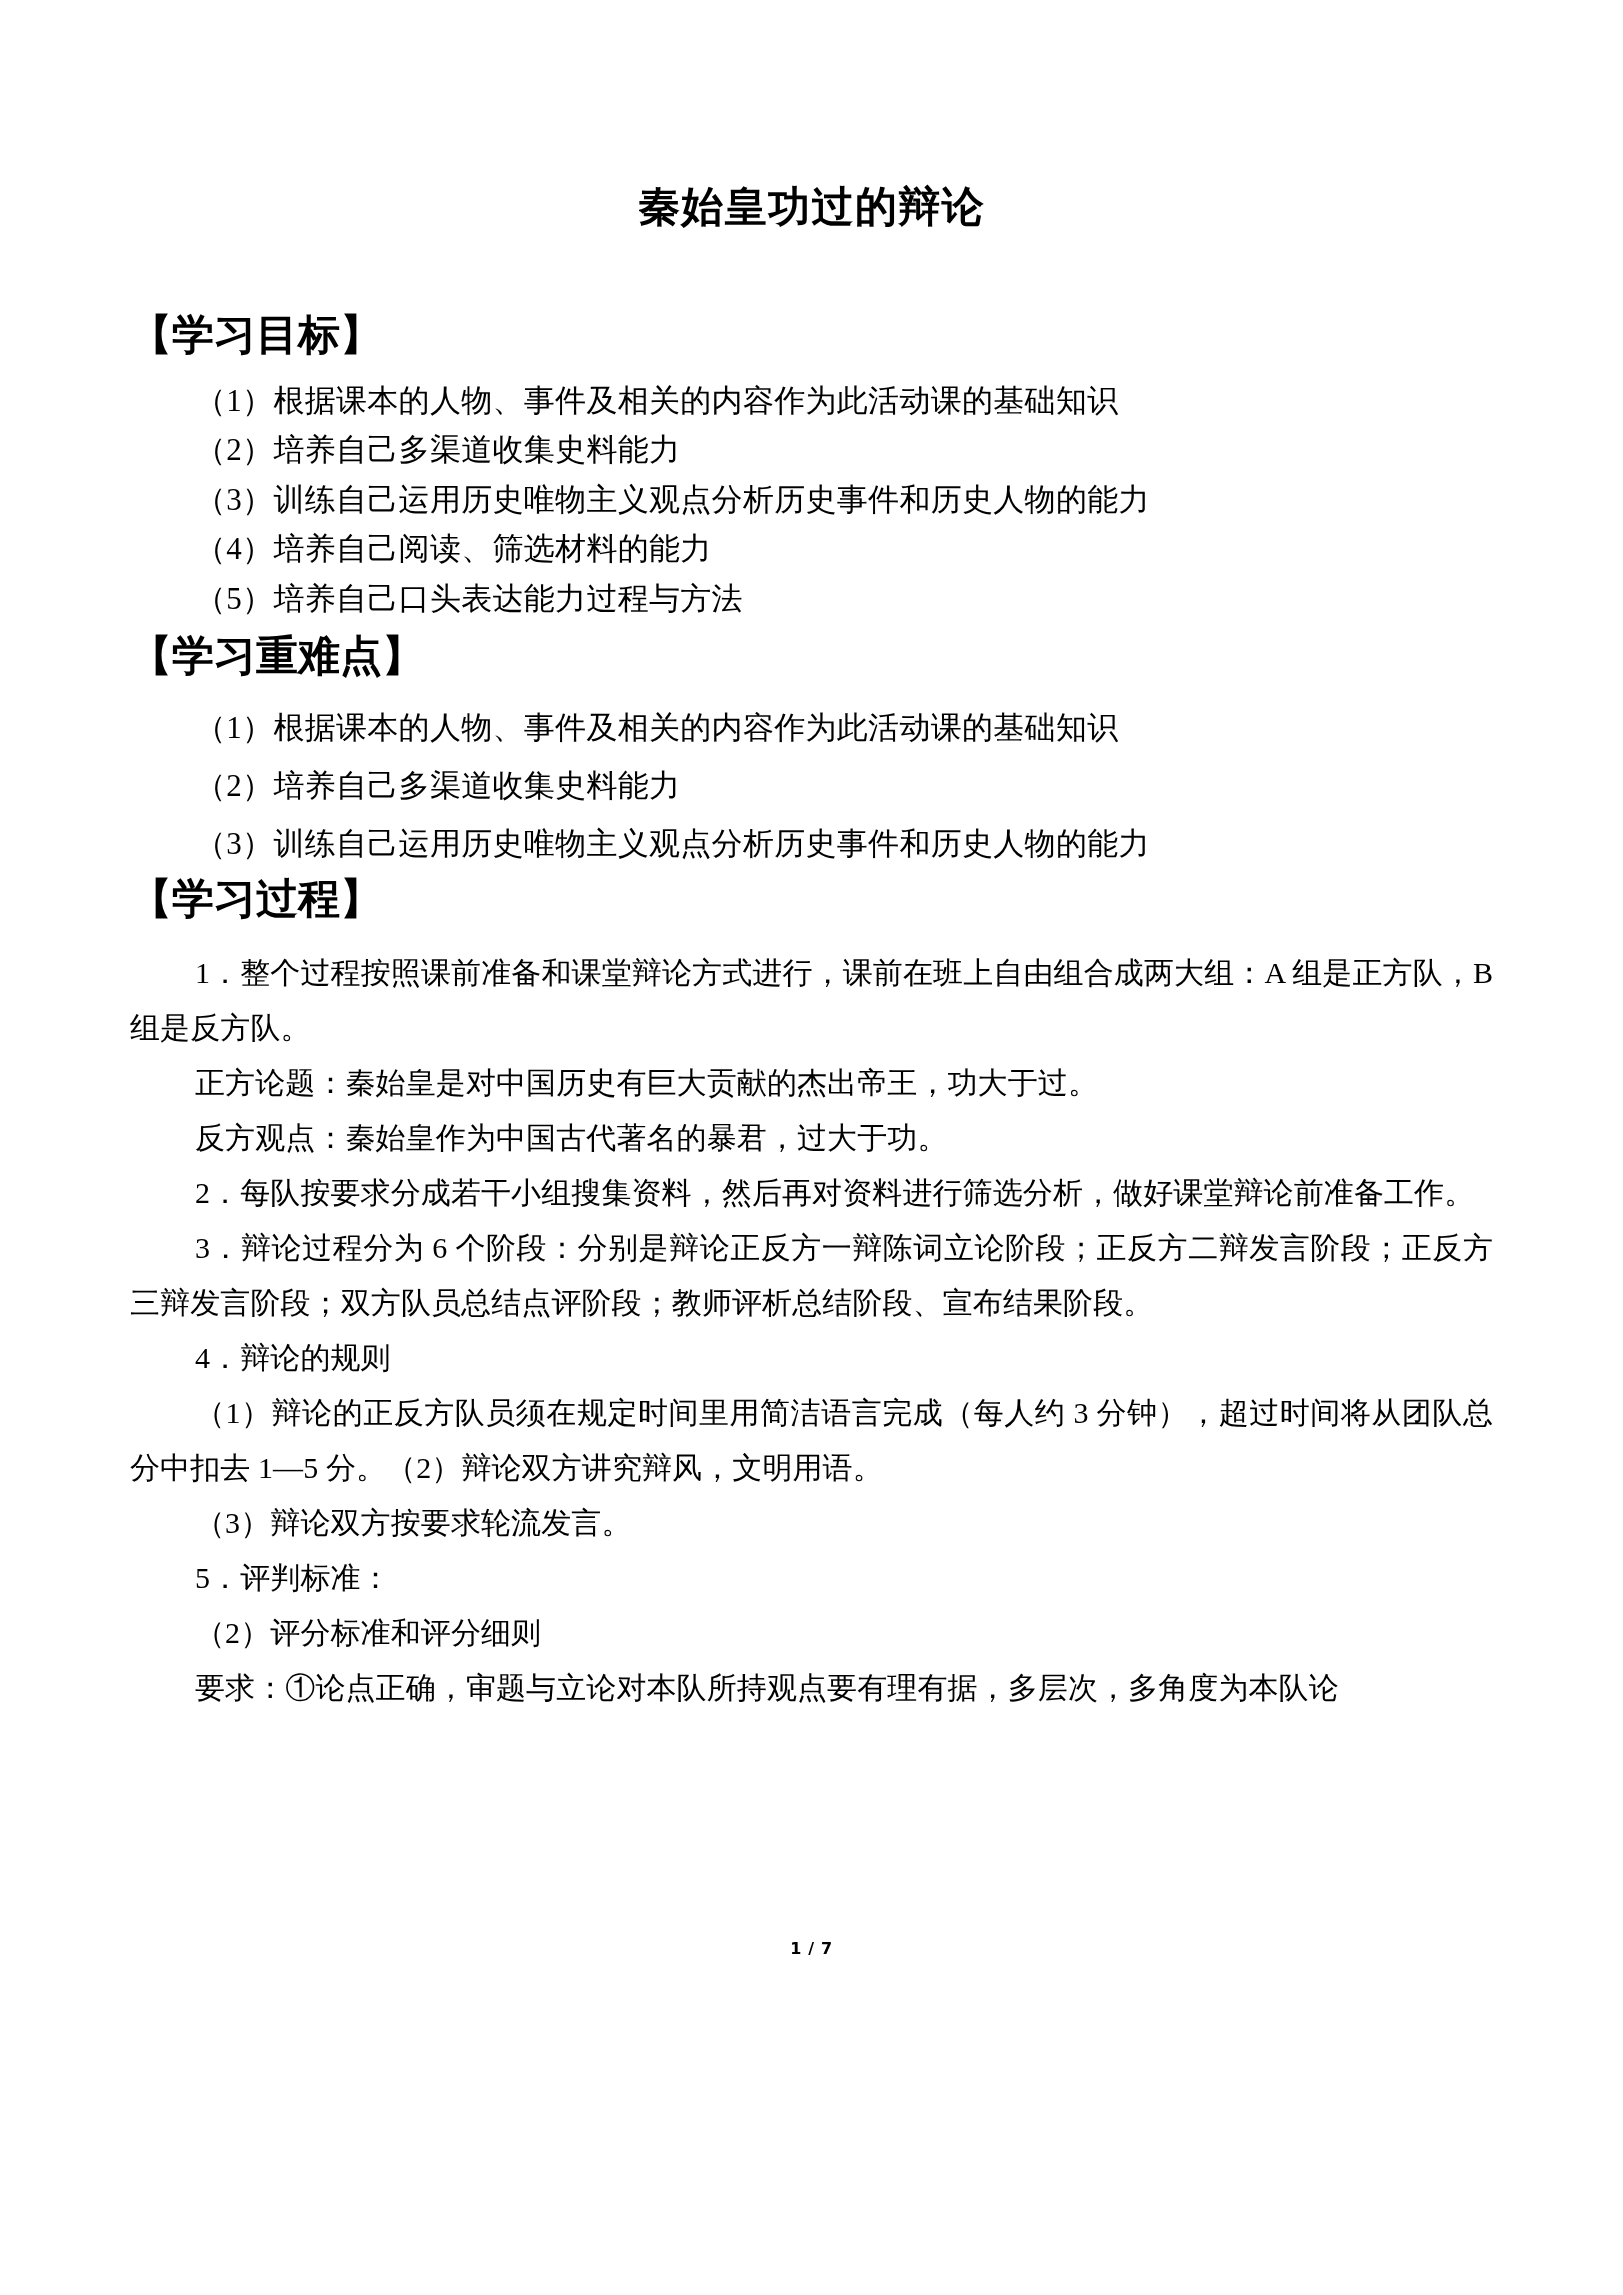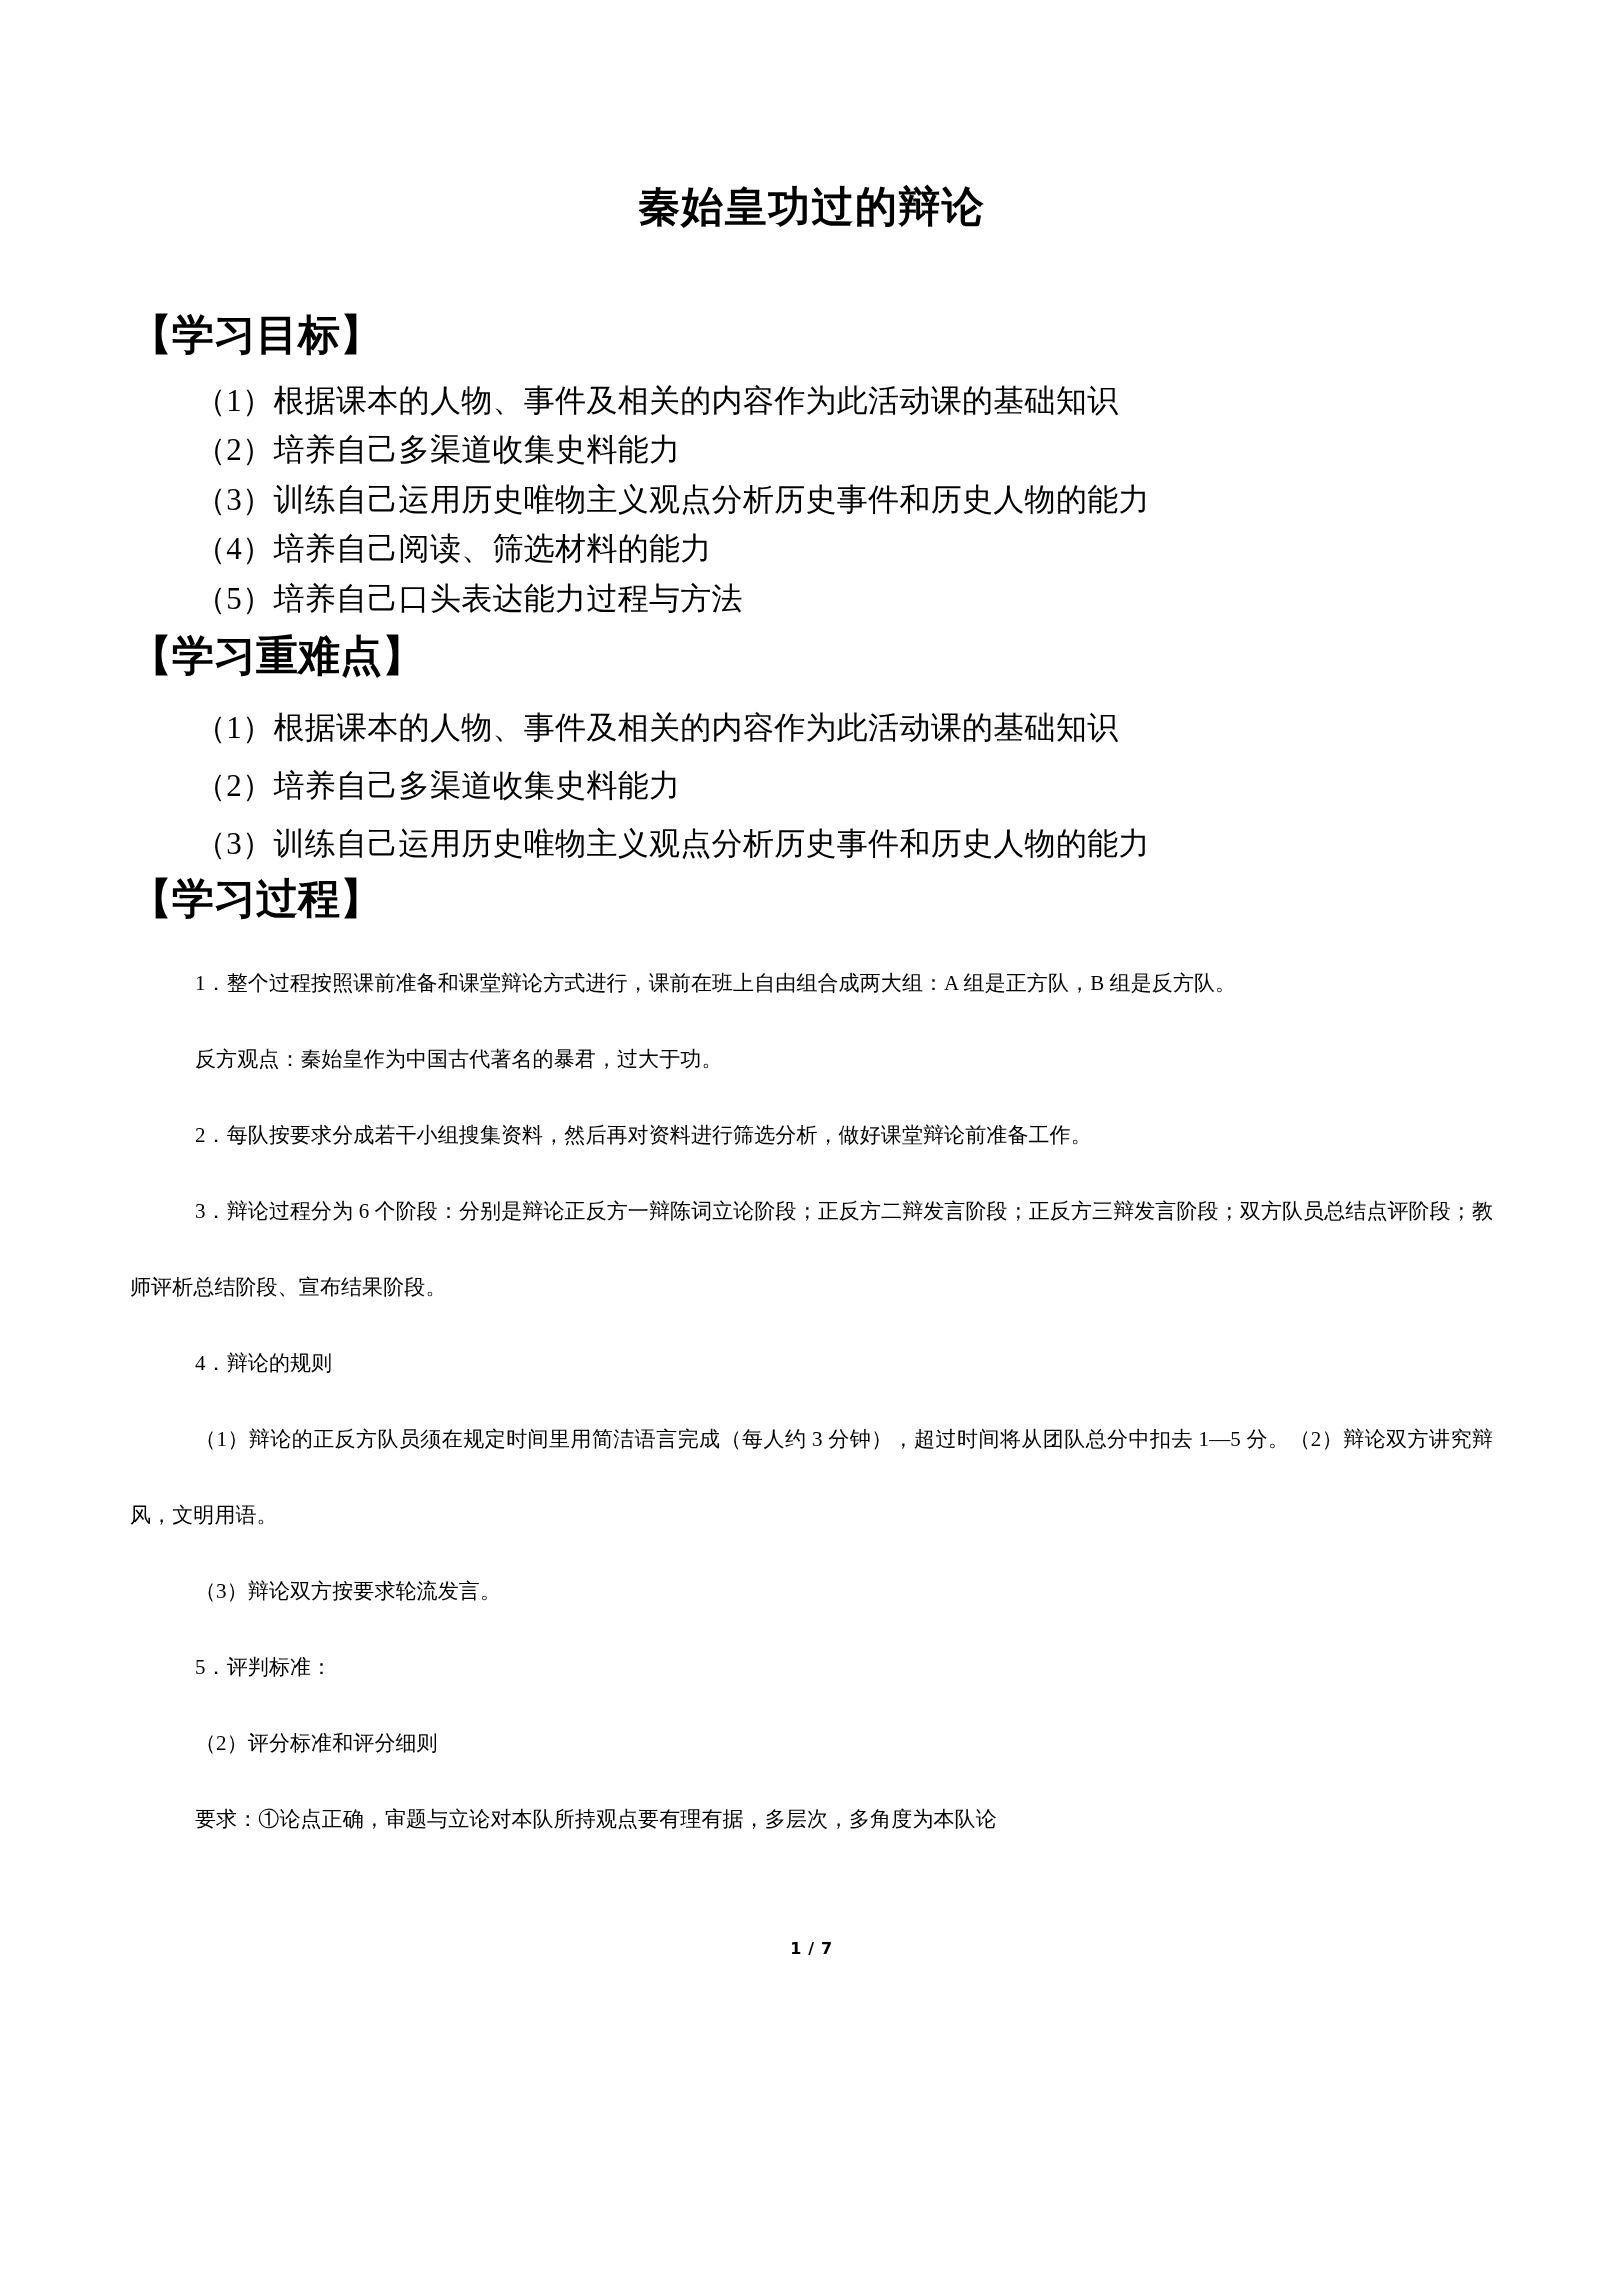--- a/index.html
+++ b/index.html
@@ -57,22 +57,22 @@
     padding: 0;
     text-indent: 65px;
     letter-spacing: 0.3px;
   }
   .goals-list .list-item { padding-top: 18.4px; }
   .goals-list .list-item:first-child { padding-top: 24.5px; }
   .focus-list .list-item { padding-top: 27px; }
   .focus-list .list-item:first-child { padding-top: 30px; }
 
   .para {
-    font-size: 21px;
-    line-height: 76px;
+    font-size: 30px;
+    line-height: 55px;
     margin: 0;
     padding: 0;
     text-indent: 65px;
     text-align: justify;
     text-justify: inter-ideograph;
     letter-spacing: 0.1px;
   }
   .para.first { margin-top: 20.5px; }
 
   .footer {
@@ -106,20 +106,21 @@
   <h2 class="section-heading sec-focus-heading">【学习重难点】</h2>
   <ul class="list focus-list">
     <li class="list-item">（1）根据课本的人物、事件及相关的内容作为此活动课的基础知识</li>
     <li class="list-item">（2）培养自己多渠道收集史料能力</li>
     <li class="list-item">（3）训练自己运用历史唯物主义观点分析历史事件和历史人物的能力</li>
   </ul>
 
   <h2 class="section-heading sec-process-heading">【学习过程】</h2>
   <div>
     <p class="para first">1．整个过程按照课前准备和课堂辩论方式进行，课前在班上自由组合成两大组：A 组是正方队，B 组是反方队。</p>
+    <p class="para">正方论题：秦始皇是对中国历史有巨大贡献的杰出帝王，功大于过。</p>
     <p class="para">反方观点：秦始皇作为中国古代著名的暴君，过大于功。</p>
     <p class="para">2．每队按要求分成若干小组搜集资料，然后再对资料进行筛选分析，做好课堂辩论前准备工作。</p>
     <p class="para">3．辩论过程分为 6 个阶段：分别是辩论正反方一辩陈词立论阶段；正反方二辩发言阶段；正反方三辩发言阶段；双方队员总结点评阶段；教师评析总结阶段、宣布结果阶段。</p>
     <p class="para">4．辩论的规则</p>
     <p class="para">（1）辩论的正反方队员须在规定时间里用简洁语言完成（每人约 3 分钟），超过时间将从团队总分中扣去 1—5 分。（2）辩论双方讲究辩风，文明用语。</p>
     <p class="para">（3）辩论双方按要求轮流发言。</p>
     <p class="para">5．评判标准：</p>
     <p class="para">（2）评分标准和评分细则</p>
     <p class="para">要求：①论点正确，审题与立论对本队所持观点要有理有据，多层次，多角度为本队论</p>
   </div>

